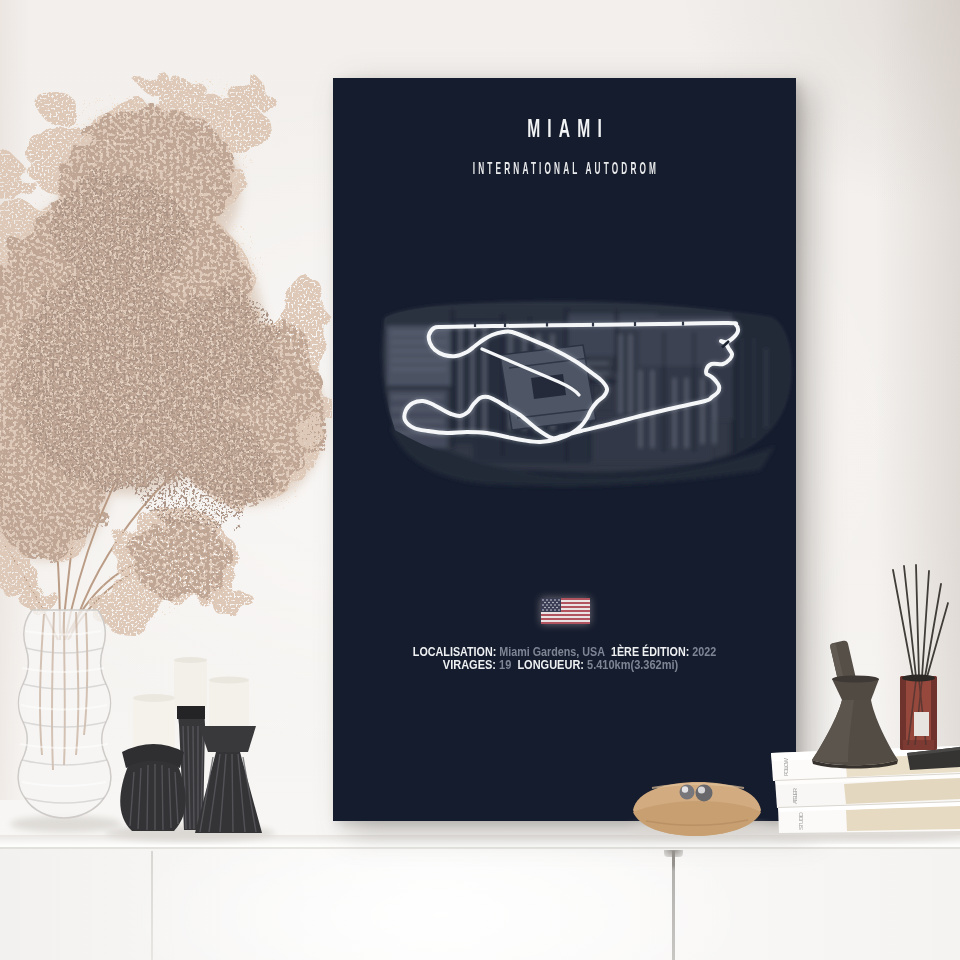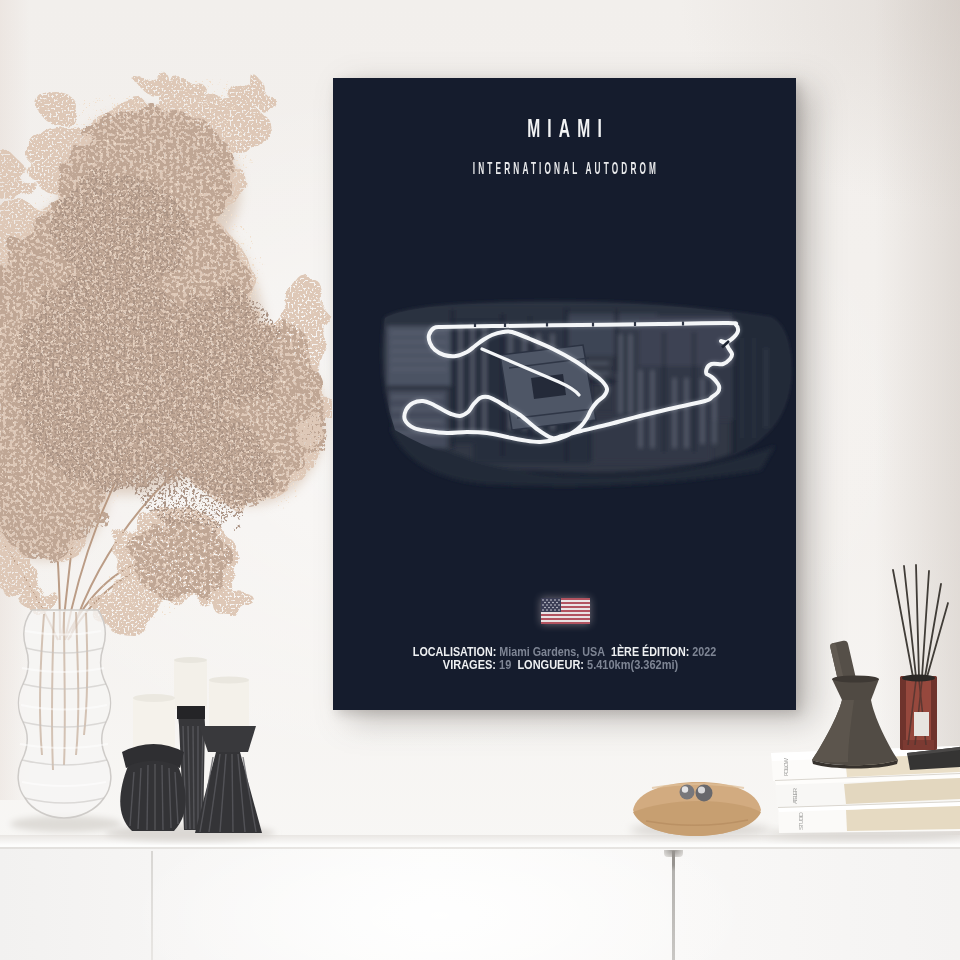--- a/index.html
+++ b/index.html
@@ -31,21 +31,21 @@
       radial-gradient(ellipse 420px 160px at 440px 60%, rgba(255,255,255,0.9), rgba(255,255,255,0) 75%),
       linear-gradient(90deg,#f2f1f0 0%,#f7f6f5 20%,#fbfbfa 45%,#f9f8f7 70%,#f4f3f2 100%);"></div>
 
     <div class="abs" style="left:151px;top:16px;width:2px;height:109px;background:linear-gradient(180deg,#d8d6d3,#e8e6e3);"></div>
 
     <div class="abs" style="left:664px;top:15px;width:19px;height:7px;background:radial-gradient(ellipse at 50% 0%, #9b9894, #d9d7d4 80%);border-radius:0 0 4px 4px;"></div>
 
     <div class="abs" style="left:672px;top:16px;width:3px;height:109px;background:linear-gradient(180deg,#96938f 0 14px,#b3b1ae 20px,#c9c7c4);"></div>
   </div>
 
-  <div class="abs" style="left:333px;top:78px;width:463px;height:632px;background:#151c2d;
+  <div class="abs" style="left:333px;top:78px;width:463px;height:743px;background:#151c2d;
        box-shadow:16px 10px 30px rgba(95,88,84,0.35), 4px 4px 10px rgba(95,88,84,0.22);">
 
     <div class="abs" style="left:0;top:35px;width:463px;text-align:center;color:#f2f3f4;font-size:26px;font-weight:bold;letter-spacing:12px;transform:scaleX(0.60);transform-origin:50% 50%;text-indent:12px;">MIAMI</div>
 
     <div class="abs" style="left:0;top:81px;width:463px;text-align:center;color:#e8e9eb;font-size:17px;font-weight:bold;letter-spacing:6.5px;transform:scaleX(0.485);transform-origin:50% 50%;text-indent:6px;">INTERNATIONAL AUTODROM</div>
 
     <svg class="abs" style="left:0;top:0;" width="463" height="632" viewBox="0 0 463 632">
       <defs>
         <filter id="blurMap" x="-20%" y="-20%" width="140%" height="140%">
             <feGaussianBlur stdDeviation="2.2"></feGaussianBlur>

